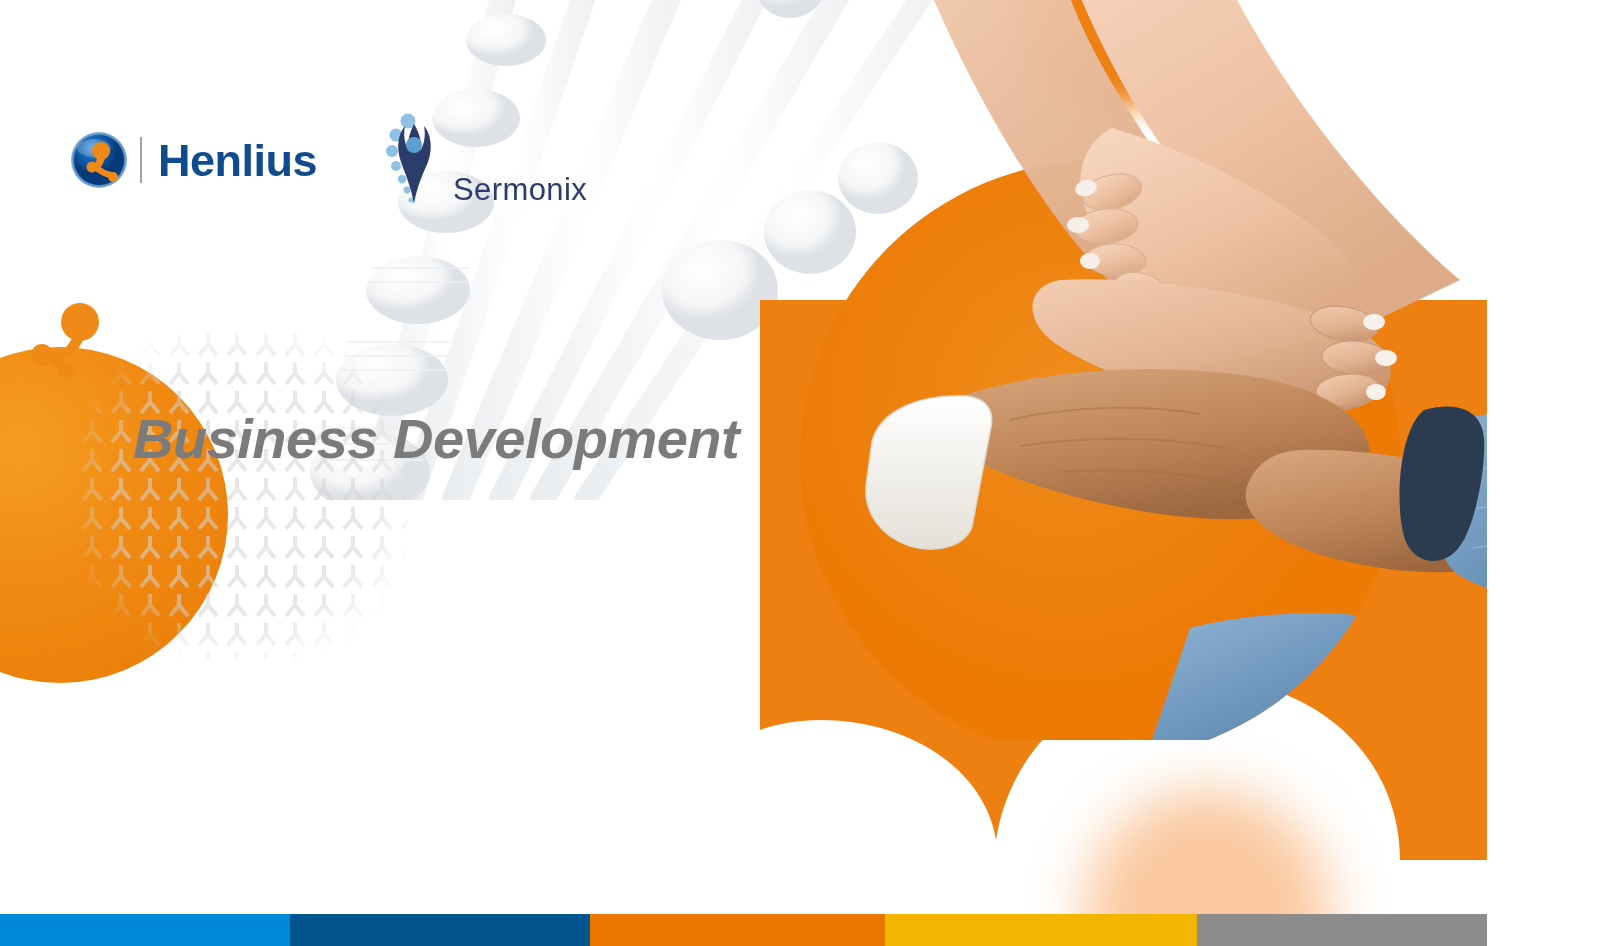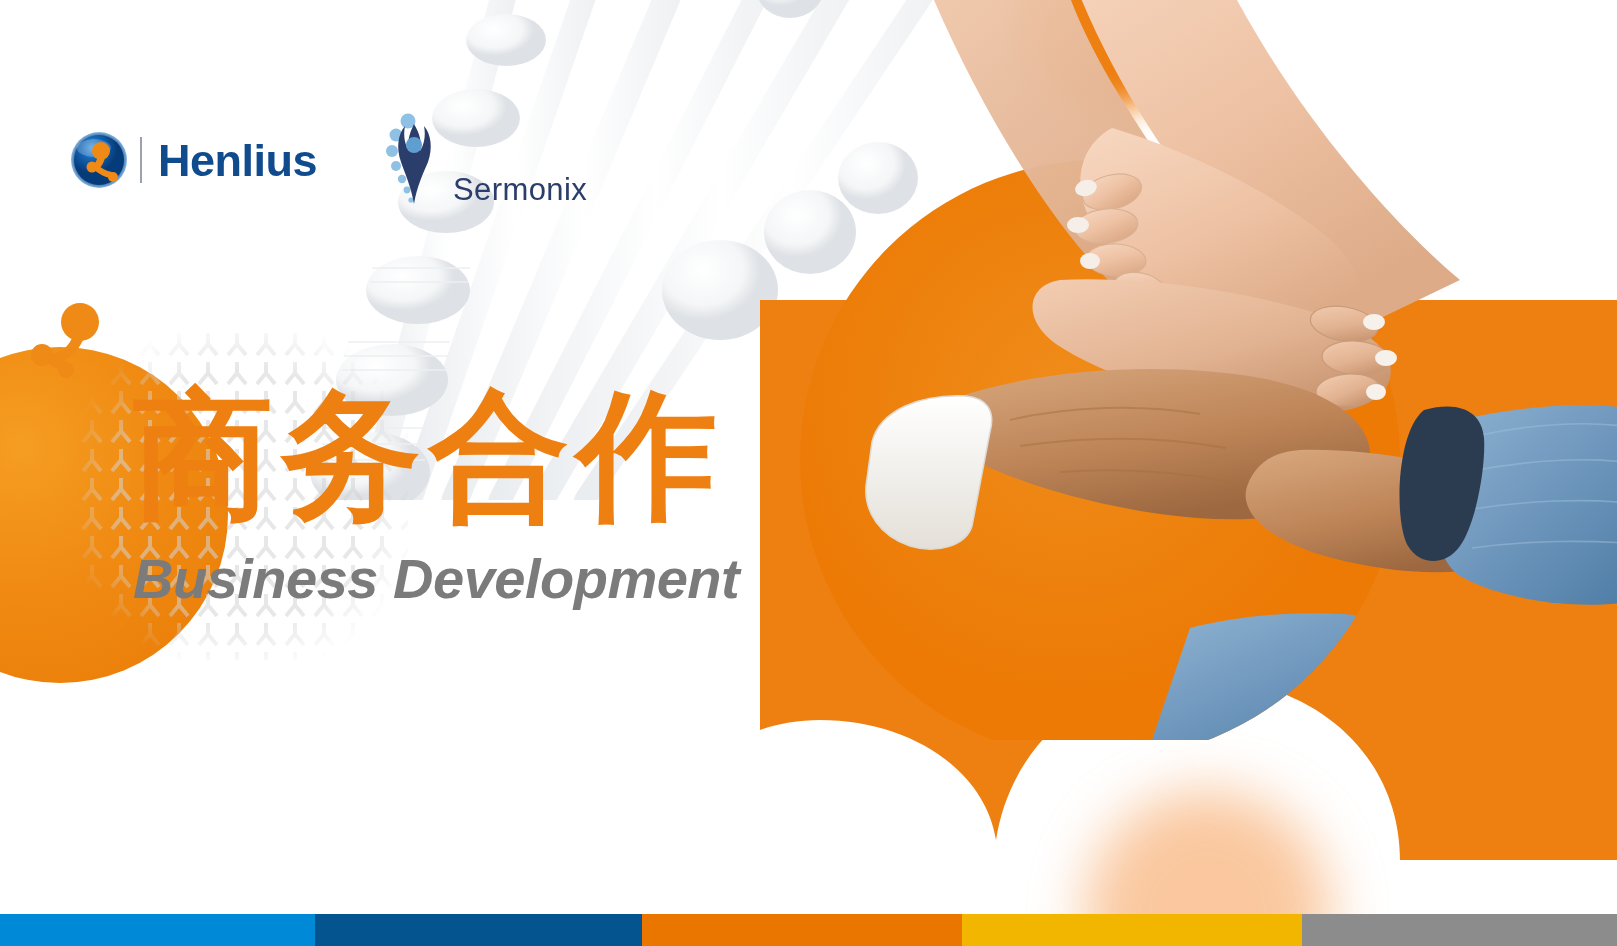--- a/index.html
+++ b/index.html
@@ -1,20 +1,20 @@
 <!DOCTYPE html>
 <html><head>
 <meta charset="utf-8">
 <style>
   html,body{margin:0;padding:0;background:#fff;}
   body{font-family:"Liberation Sans",sans-serif;}
 
   #slide{
     position:relative;
-    width:1617px;height:946px;
+    width:1487px;height:946px;
     overflow:hidden;
     background:#ffffff;
   }
 
   
   .layer{position:absolute;top:0;left:0;width:100%;height:100%;pointer-events:none;}
 
   
   #dna-helix{left:250px;top:-140px;width:700px;height:640px;opacity:.92;}
 
@@ -316,21 +316,20 @@
         </g>
       </svg>
       <div id="sermonix-text">
         <div class="l1">Sermonix</div>
       </div>
     </div>
 
   </div>
 
   <div id="headline-block">
-    <div id="title-cn">商务合作</div>
     <div id="title-en">Business Development</div>
   </div>
 
   <div id="bottom-bar" style="height: 32px;">
       <div class="seg" style="background: rgb(0, 137, 214); width: 19.5%;"></div>
       <div class="seg" style="background: rgb(4, 84, 143); width: 20.2%;"></div>
       <div class="seg" style="background: rgb(234, 118, 0); width: 19.8%;"></div>
       <div class="seg" style="background: rgb(242, 181, 0); width: 21%;"></div>
       <div class="seg" style="background: rgb(140, 140, 140); width: 19.5%;"></div>
     </div>

